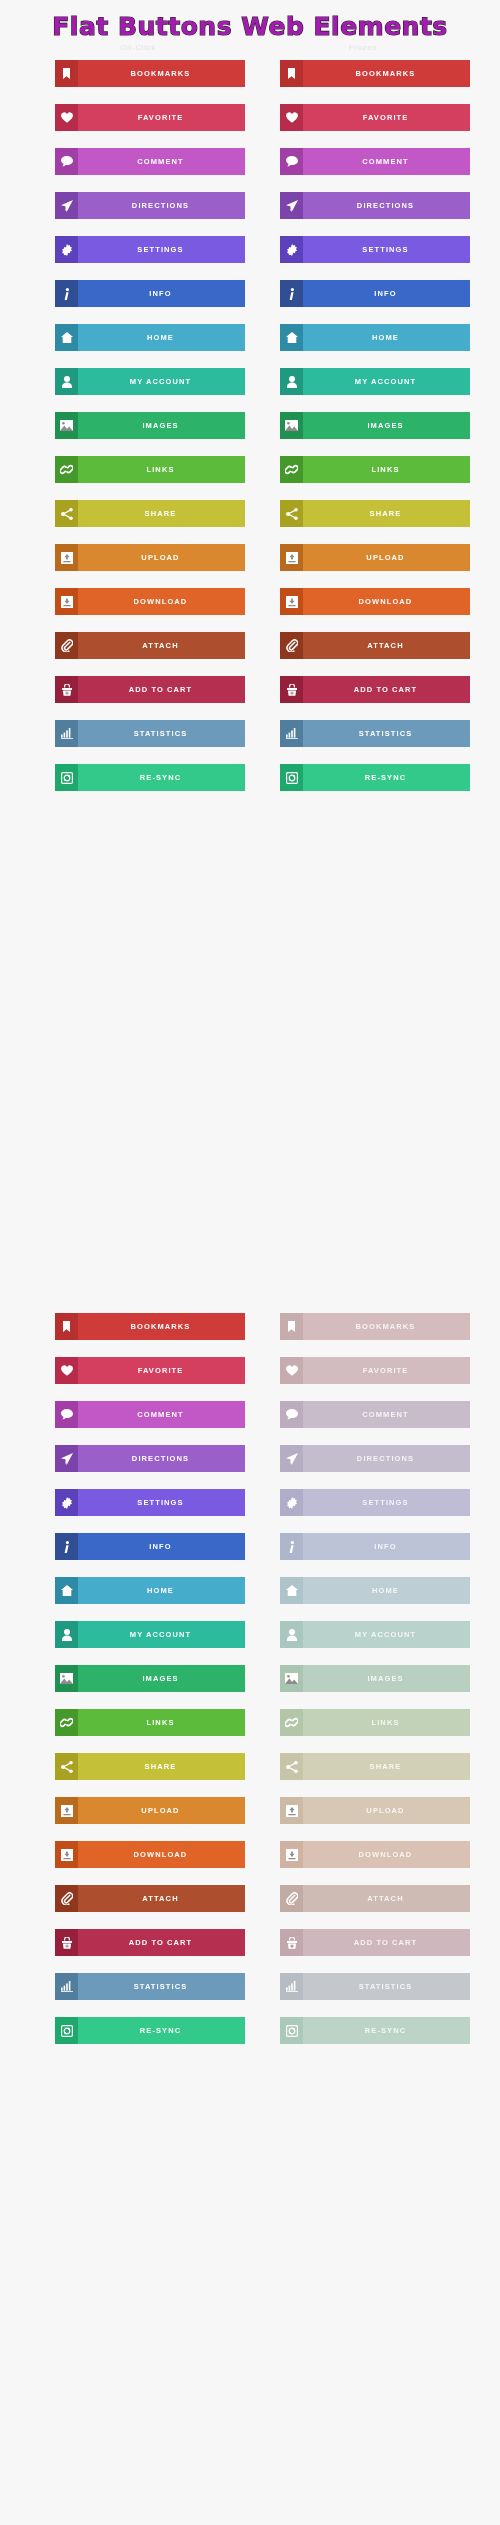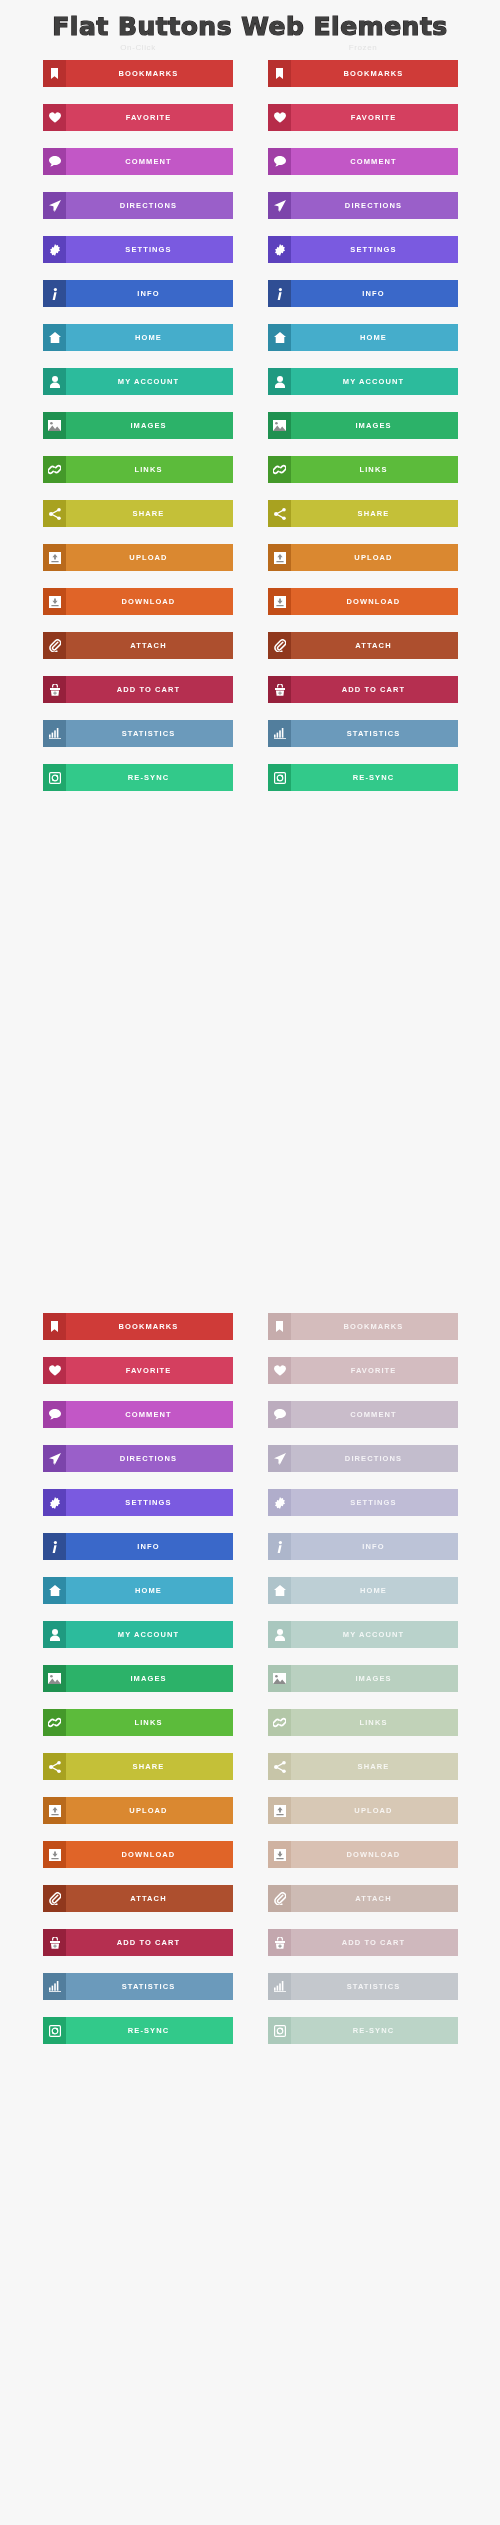--- a/index.html
+++ b/index.html
@@ -20,39 +20,39 @@
   #title {
     position: absolute;
     top: 12px;
     left: 0;
     width: 500px;
     text-align: center;
     font-family: "DejaVu Sans", sans-serif;
     font-size: 25px;
     font-weight: bold;
     letter-spacing: 0.5px;
-    color: #404040;
+    color: #a21caf;
     -webkit-text-stroke: 1.2px #231f20;
     paint-order: stroke fill;
     white-space: nowrap;
   }
   
   .col-head {
     position: absolute;
     font-size: 8px;
     letter-spacing: 0.6px;
     color: #e2e2e2;
     text-align: center;
     white-space: nowrap;
   }
   #head-onclick { top: 43px; left: 43px;  width: 190px; }
   #head-frozen  { top: 43px; left: 268px; width: 190px; }
 
   
-  .section { position: absolute; left: 0; width: 436px; }
+  .section { position: absolute; left: 12px; width: 436px; }
   .btn-row {
     position: relative;
     height: 44px;
   }
   .btn {
     position: absolute;
     top: 0;
     height: 27px;
     width: 190px;
     display: flex;

